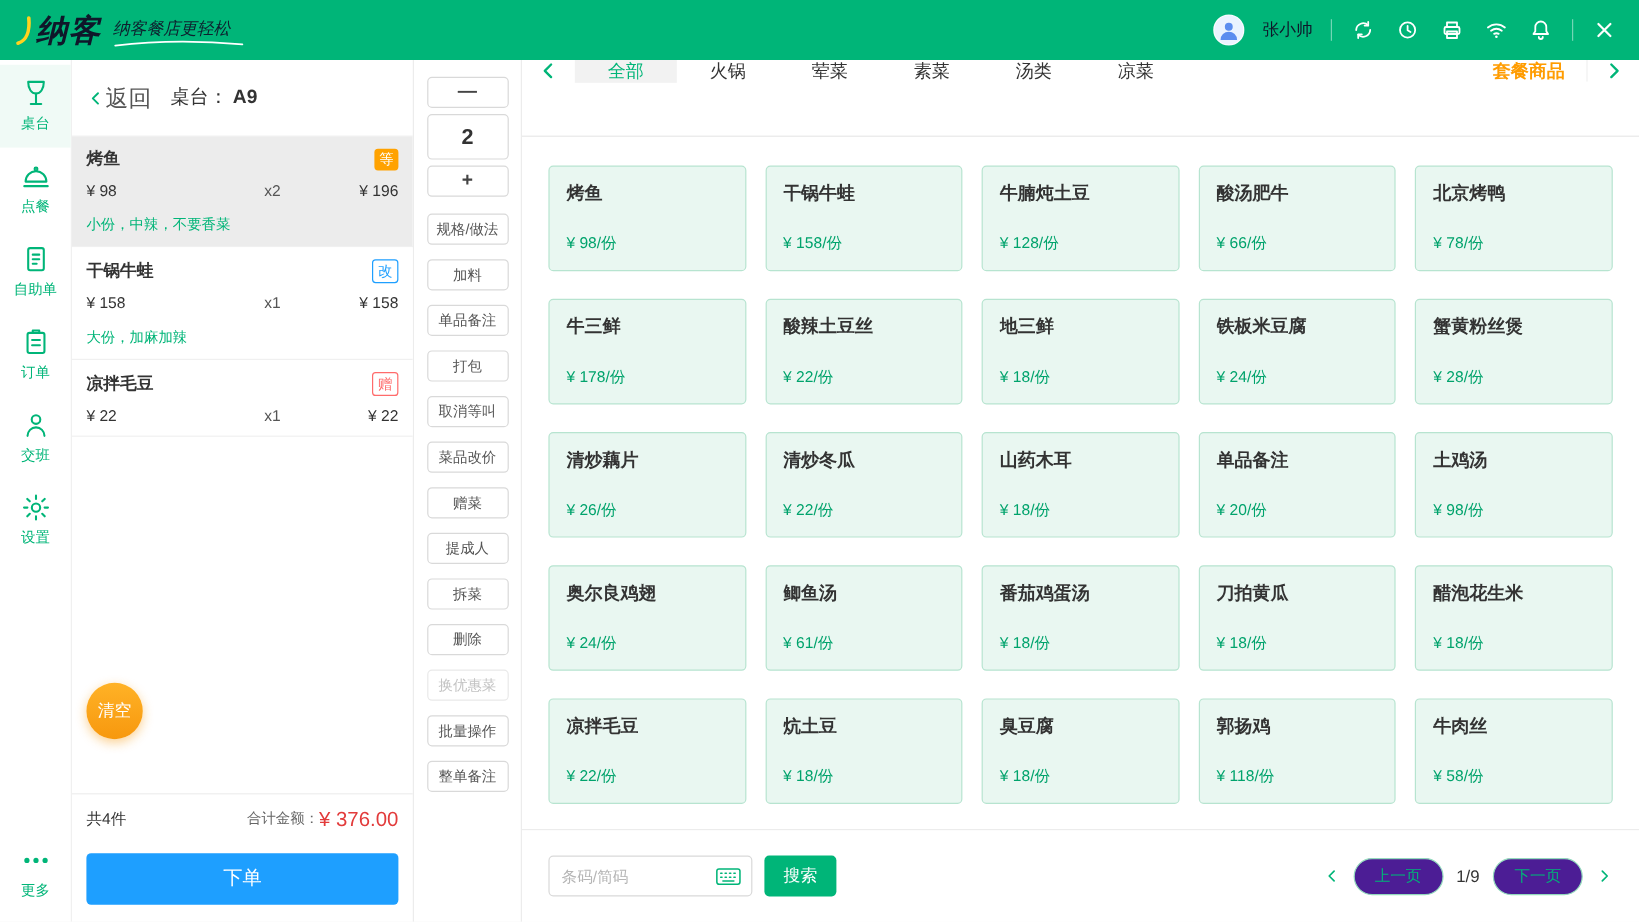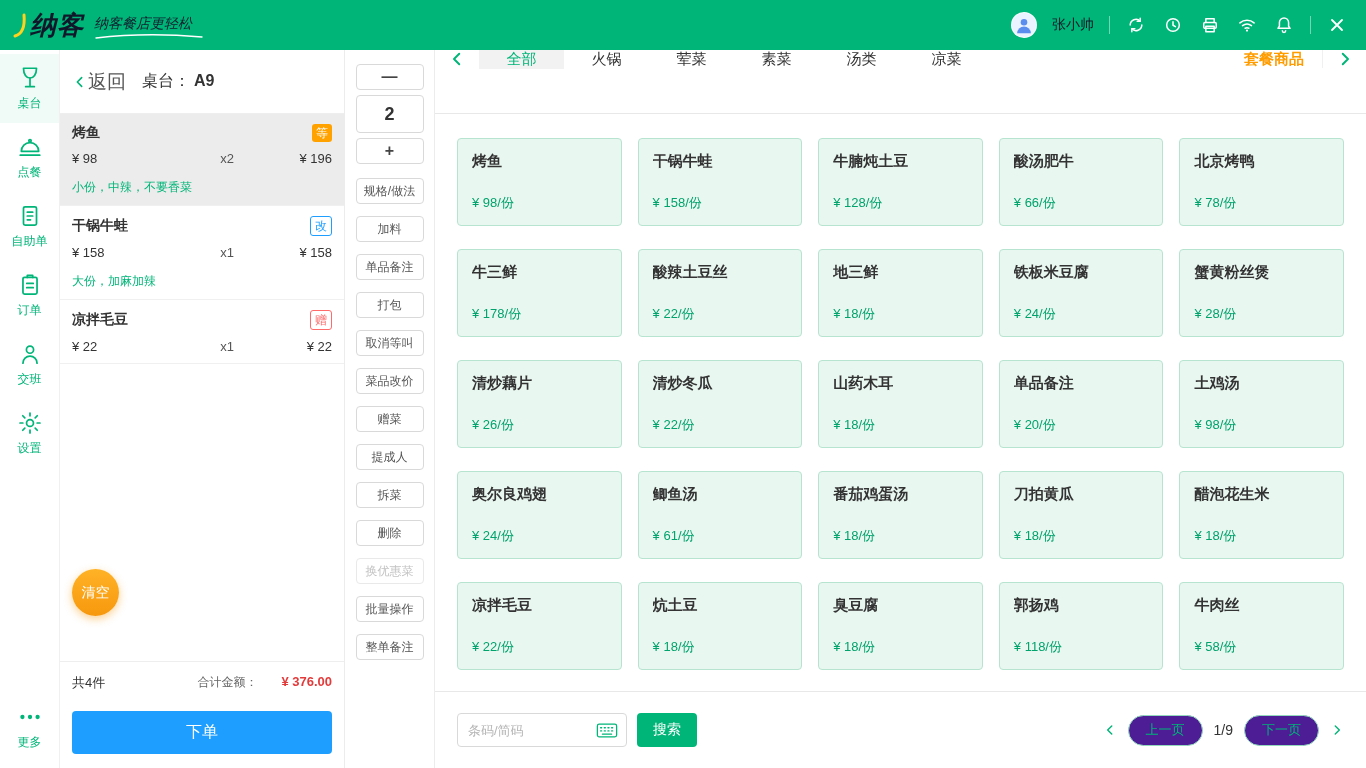--- a/index.html
+++ b/index.html
@@ -55,23 +55,23 @@
   .oi-row{display:flex;align-items:center;margin-top:9px;font-size:13px;color:#333;}
   .oi-price{flex:1;}
   .oi-qty{width:70px;text-align:center;color:#555;}
   .oi-total{width:70px;text-align:right;}
   .oi-note{margin-top:13px;font-size:12px;color:var(--primary);}
   .clear-btn{position:absolute;left:12px;bottom:152px;width:47px;height:47px;border-radius:50%;
     background:linear-gradient(180deg,#ffb226,#f7980e);color:#fff;font-size:14px;display:flex;
     align-items:center;justify-content:center;cursor:pointer;box-shadow:0 3px 9px rgba(247,152,14,.45);}
   .panel-summary{flex:none;height:42px;border-top:1px solid #eee;display:flex;align-items:center;padding:0 12px;}
   .sum-count{font-size:13px;color:#333;}
-  .sum-right{margin-left:auto;display:flex;align-items:flex-start;gap:12px;}
+  .sum-right{margin-left:auto;display:flex;align-items:center;}
   .sum-label{font-size:12px;color:#666;}
-  .sum-total{font-size:13px;font-weight:bold;color:var(--red);margin-left:12px;}
+  .sum-total{font-size:17px;font-weight:normal;color:var(--red);margin-left:0;}
   .submit-btn{flex:none;margin:8px 12px 14px;height:43px;background:var(--blue);border:none;border-radius:4px;
     color:#fff;font-size:16px;cursor:pointer;font-family:inherit;}
 
   
   .actions-col{width:90px;background:#fff;border-right:1px solid #ececec;display:flex;flex-direction:column;
     align-items:center;padding-top:14px;overflow:hidden;}
   .act-btn{width:68px;height:26px;background:#fff;border:1px solid #d9d9d9;border-radius:4px;color:#555;
     font-size:12px;line-height:1;display:flex;align-items:center;justify-content:center;cursor:pointer;
     margin-bottom:12px;font-family:inherit;padding:0;}
   .act-btn.step{font-size:16px;font-weight:bold;margin-bottom:5px;color:#444;}

